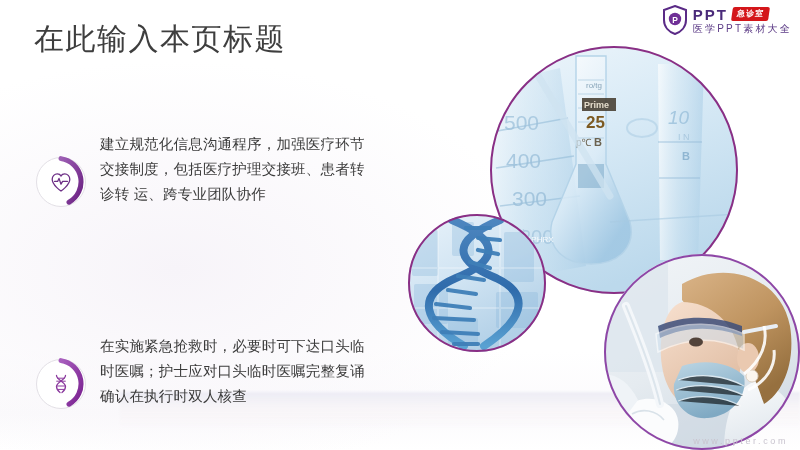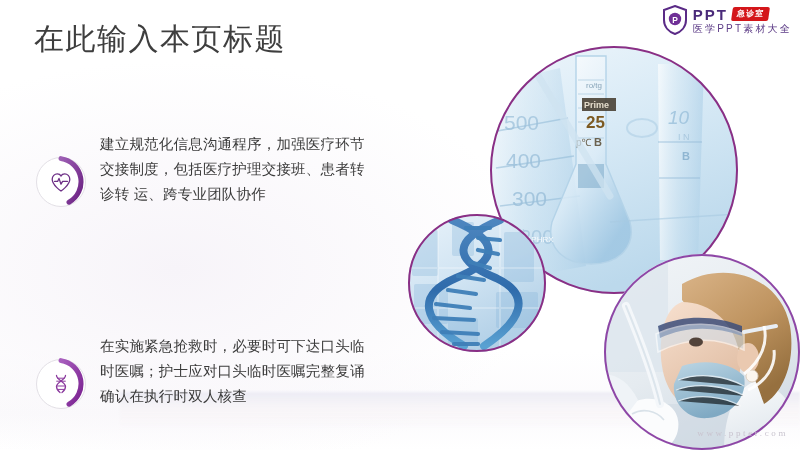--- a/index.html
+++ b/index.html
@@ -111,22 +111,22 @@
 
   
   .c-sci{ left:604px; top:254px; width:196px; height:196px; }
   .c-sci-rim{ left:604px; top:254px; width:196px; height:196px;
     border:2.4px solid #8e46a6; }
 
   .photo{ position:absolute; inset:0; }
 
   
   .footer-url{
-    position:absolute; right:12px; bottom:12px;
-    font-size:9px; color:#c9c4cf; letter-spacing:2.6px;font-family:Liberation Serif, serif;
+    position:absolute; right:12px; bottom:4px;
+    font-size:9px; color:#c9c4cf; letter-spacing:2.6px;
   }
 </style>
 </head>
 <body>
 
 <div class="bg-wash"></div>
 <div class="bg-band"></div>
 
 <div class="page-title">在此输入本页标题</div>
 

